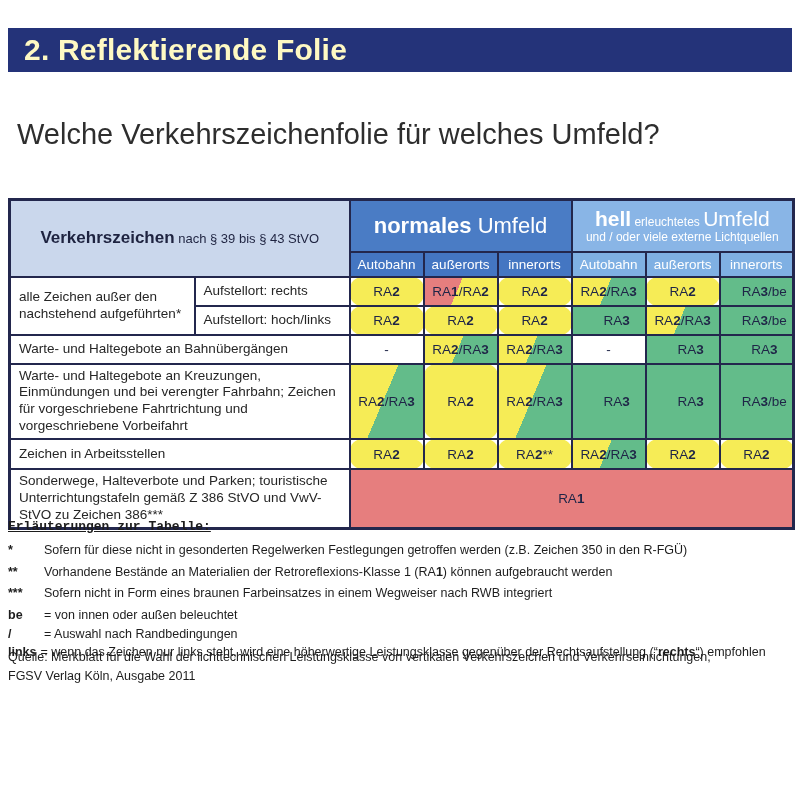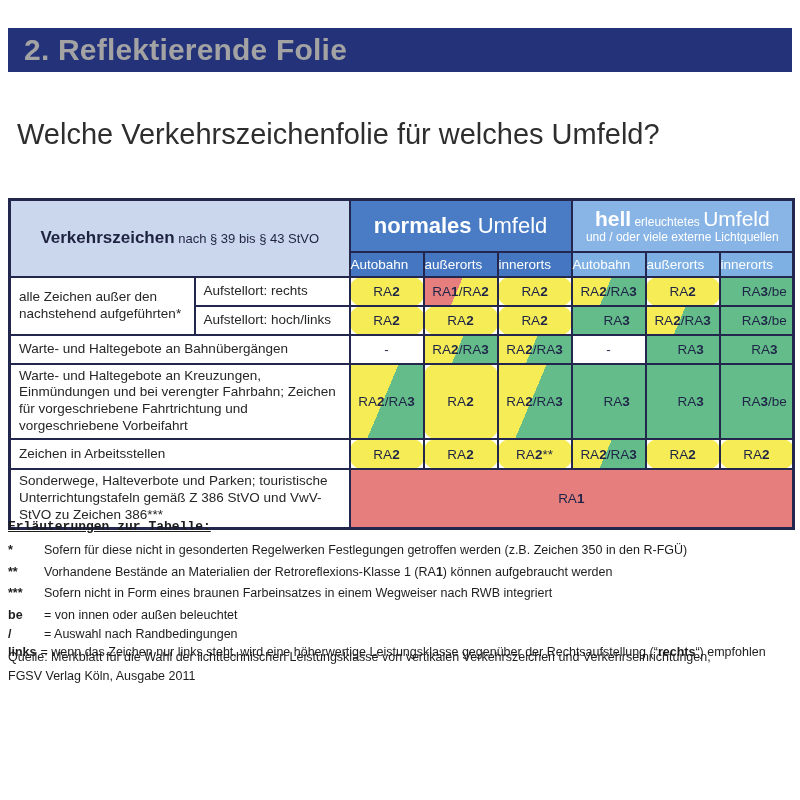--- a/index.html
+++ b/index.html
@@ -1,32 +1,32 @@
 <!DOCTYPE html>
 <html style="--navy: #243379; --border: #23274d; --hdrlight: #cad7ec; --normalblue: #4a7cc5; --hellblue: #89b5e6; --subnormal: #4476c2; --subhell: #7fb0e3; --yellow: #f6ec56; --green: #63bc8a; --red: #e67e7e; --celltext: #1f2547;"><head>
 <meta charset="utf-8">
 <style>
   html,body{margin:0;padding:0;}
   body{width:800px;height:800px;background:#ffffff;font-family:"Liberation Sans",sans-serif;position:relative;overflow:hidden;}
-  .topbar{position:absolute;left:8px;top:28px;width:784px;height:44px;background:var(--navy,#243379);color:#a3a3a3;
+  .topbar{position:absolute;left:8px;top:28px;width:784px;height:44px;background:var(--navy,#243379);color:#fef9c3;
     display:flex;align-items:center;box-sizing:border-box;padding-left:16px;font-size:30px;font-weight:bold;letter-spacing:.2px;}
   .pagetitle{position:absolute;left:17px;top:118px;font-size:29px;color:#2e2e2e;}
   .tablewrap{position:absolute;left:8px;top:198px;}
   table{border-collapse:collapse;table-layout:fixed;width:784px;border:3px solid var(--border,#23274d);}
   td{border:2px solid var(--border,#23274d);box-sizing:border-box;padding:0;vertical-align:middle;}
   td.corner{background:var(--hdrlight,#cad7ec);text-align:center;color:#1e2340;padding:4px;}
   .corner-big{font-weight:bold;font-size:17px;}
   .corner-small{font-size:13px;}
   td.g-normal{background:var(--normalblue,#4a7cc5);color:#fff;text-align:center;font-size:22px;}
   td.g-hell{background:var(--hellblue,#89b5e6);color:#fff;text-align:center;line-height:1.15;}
   .h-big{font-weight:bold;font-size:21px;}
   .h-big2{font-size:21px;}
   .h-small{font-size:12px;}
   .bold{font-weight:bold;}
-  td.subcol{color:#fff;text-align:left;font-size:13.5px;}
+  td.subcol{color:#fff;text-align:center;font-size:13.5px;}
   td.sub-n{background:var(--subnormal,#4476c2);}
   td.sub-h{background:var(--subhell,#7fb0e3);}
   td.lbl{background:#fff;font-size:13.5px;color:#262626;padding:3px 8px;line-height:1.25;}
   td.val{text-align:center;font-size:13.5px;color:var(--celltext,#1f2547);}
   .c-y{background:var(--yellow,#f6ec56);border-radius:12px;}
   .c-g{background:var(--green,#63bc8a);padding-left:16px;}
   .c-r{background:var(--red,#e67e7e);}
   .c-w{background:#ffffff;}
   .c-yg{background:linear-gradient(113deg,var(--yellow,#f6ec56) 46%,var(--green,#63bc8a) 46%);}
   .c-ry{background:linear-gradient(113deg,var(--red,#e67e7e) 45%,var(--yellow,#f6ec56) 45%);}

